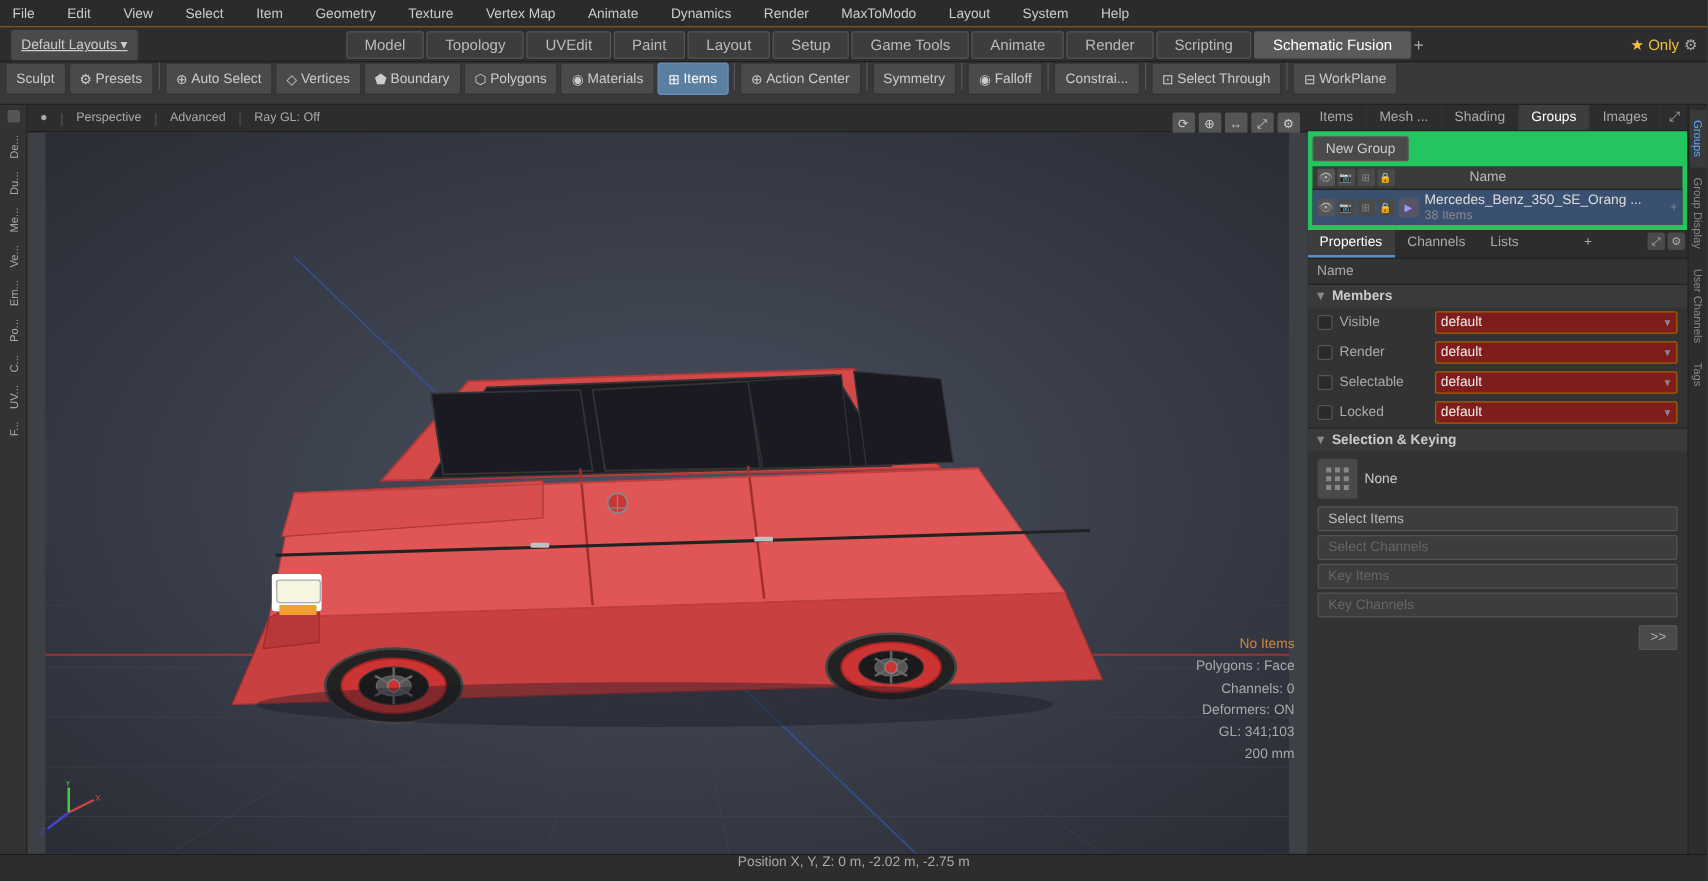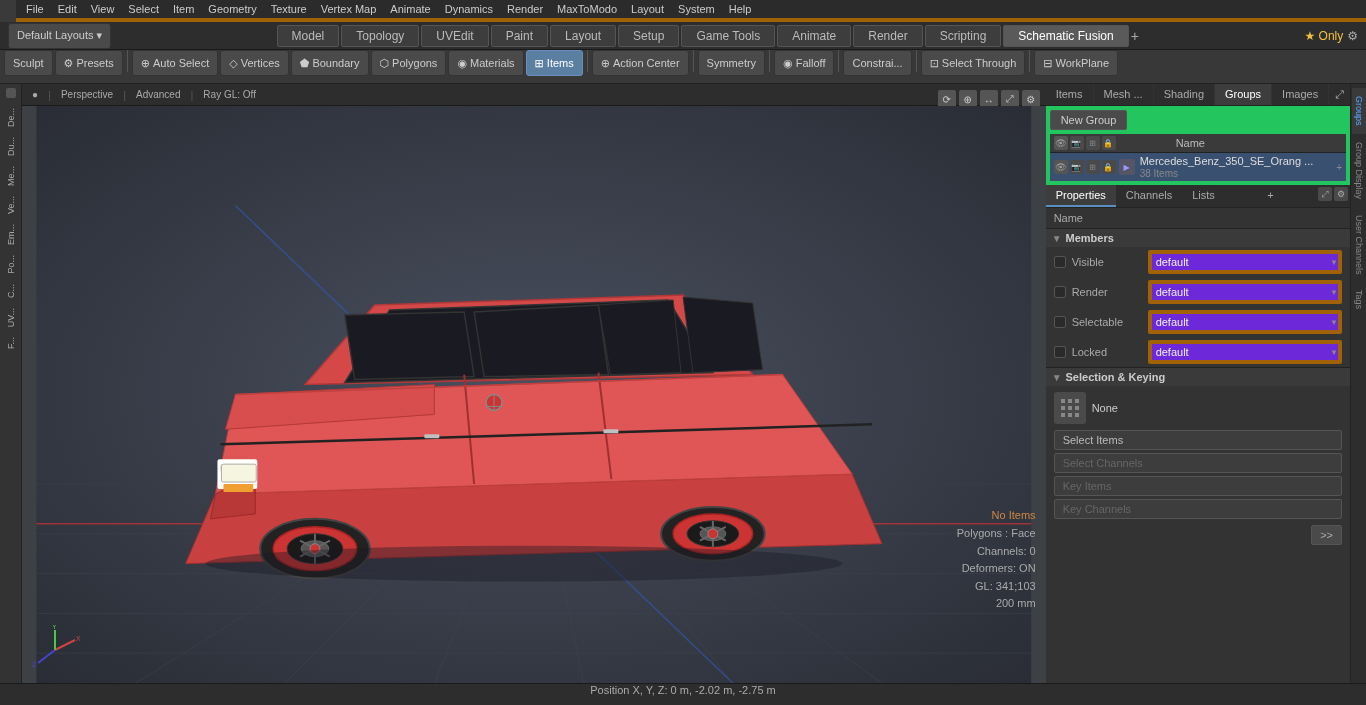--- a/index.html
+++ b/index.html
@@ -1,19 +1,19 @@
 <!DOCTYPE html>
 <html><head>
   <meta charset="utf-8">
   <style>
     * { box-sizing: border-box; margin: 0; padding: 0; }
     body { background: #3a3a3a; color: #ccc; font-family: 'Segoe UI', Arial, sans-serif; font-size: 11px; width: 1366px; height: 705px; overflow: hidden; }
 
     
-    #menu-bar { display: flex; align-items: center; background: #2b2b2b; height: 22px; padding: 0 4px; gap: 2px; border-bottom: 4px solid #a16207; margin-left: 16px; }
+    #menu-bar { display: flex; align-items: center; background: #2b2b2b; height: 22px; padding: 0 4px; gap: 14px; border-bottom: 1px solid #a16207; }
     .menu-item { color: #ccc; padding: 2px 6px; cursor: pointer; font-size: 11px; }
 
     
     #layouts-bar { display: flex; align-items: center; background: #2d2d2d; height: 28px; border-bottom: 1px solid #1a1a1a; }
     #layouts-left { display: flex; align-items: center; padding: 0 8px; gap: 4px; flex: 0 0 auto; }
     #layouts-tabs { display: flex; align-items: center; flex: 1; justify-content: center; gap: 2px; }
     .layout-tab { background: #3d3d3d; color: #bbb; padding: 3px 14px; border-radius: 2px; cursor: pointer; font-size: 12px; border: 1px solid #555; }
     .layout-tab.active { background: #5a5a5a; color: #fff; }
     #layouts-right { display: flex; align-items: center; padding: 0 8px; gap: 4px; }
     .star-btn { color: #f0c040; font-size: 12px; }
@@ -85,21 +85,21 @@
 
     
     .section-header { display: flex; align-items: center; background: #3a3a3a; padding: 3px 6px; cursor: pointer; border-top: 1px solid #222; }
     .section-arrow { color: #888; margin-right: 4px; font-size: 10px; }
     .section-title { color: #ccc; font-size: 11px; font-weight: bold; }
 
     
     .prop-row { display: flex; align-items: center; padding: 3px 8px; gap: 6px; }
     .prop-label { color: #aaa; font-size: 11px; text-align: left; width: 70px; }
     .prop-select-wrap { flex: 1; position: relative; }
-    .prop-select-wrap select { width: 100%; background: #6d28d9; border: 4px solid #a16207; color: #eee; padding: 2px 4px; font-size: 11px; border-radius: 2px; appearance: none; cursor: pointer; }
+    .prop-select-wrap select { width: 100%; background: #7f1d1d; border: 1px solid #a16207; color: #eee; padding: 2px 4px; font-size: 11px; border-radius: 2px; appearance: none; cursor: pointer; }
     .prop-select-wrap::after { content: '▼'; position: absolute; right: 4px; top: 50%; transform: translateY(-50%); color: #888; font-size: 8px; pointer-events: none; }
     .prop-checkbox { width: 12px; height: 12px; background: #2a2a2a; border: 1px solid #555; border-radius: 2px; cursor: pointer; }
 
     
     .keying-area { padding: 6px 8px; }
     .keying-icon-row { display: flex; align-items: center; gap: 6px; margin-bottom: 6px; }
     .keying-icon { width: 32px; height: 32px; background: #4a4a4a; border-radius: 3px; display: flex; align-items: center; justify-content: center; cursor: pointer; }
     .keying-label { color: #ccc; font-size: 11px; }
     .keying-btn { display: block; width: 100%; background: #3d3d3d; border: 1px solid #555; color: #bbb; padding: 3px 8px; margin-bottom: 3px; text-align: left; cursor: pointer; font-size: 11px; border-radius: 2px; }
     .keying-btn.disabled { color: #666; cursor: default; }
@@ -149,21 +149,21 @@
   <div class="menu-item">Dynamics</div>
   <div class="menu-item">Render</div>
   <div class="menu-item">MaxToModo</div>
   <div class="menu-item">Layout</div>
   <div class="menu-item">System</div>
   <div class="menu-item">Help</div>
 </div>
 
 <div id="layouts-bar">
   <div id="layouts-left">
-    <button class="toolbar-btn" style="font-size:11px;">Default Layouts ▾</button>
+    <button class="toolbar-btn" style="font-size:11px;text-decoration:underline;">Default Layouts ▾</button>
   </div>
   <div id="layouts-tabs">
     <div class="layout-tab">Model</div>
     <div class="layout-tab">Topology</div>
     <div class="layout-tab">UVEdit</div>
     <div class="layout-tab">Paint</div>
     <div class="layout-tab">Layout</div>
     <div class="layout-tab">Setup</div>
     <div class="layout-tab">Game Tools</div>
     <div class="layout-tab">Animate</div>

